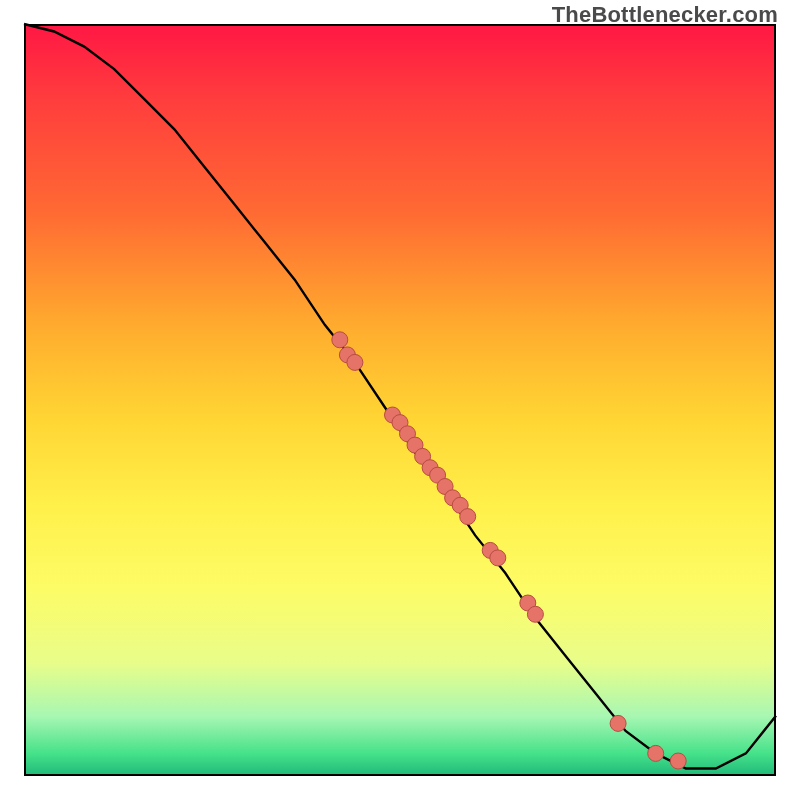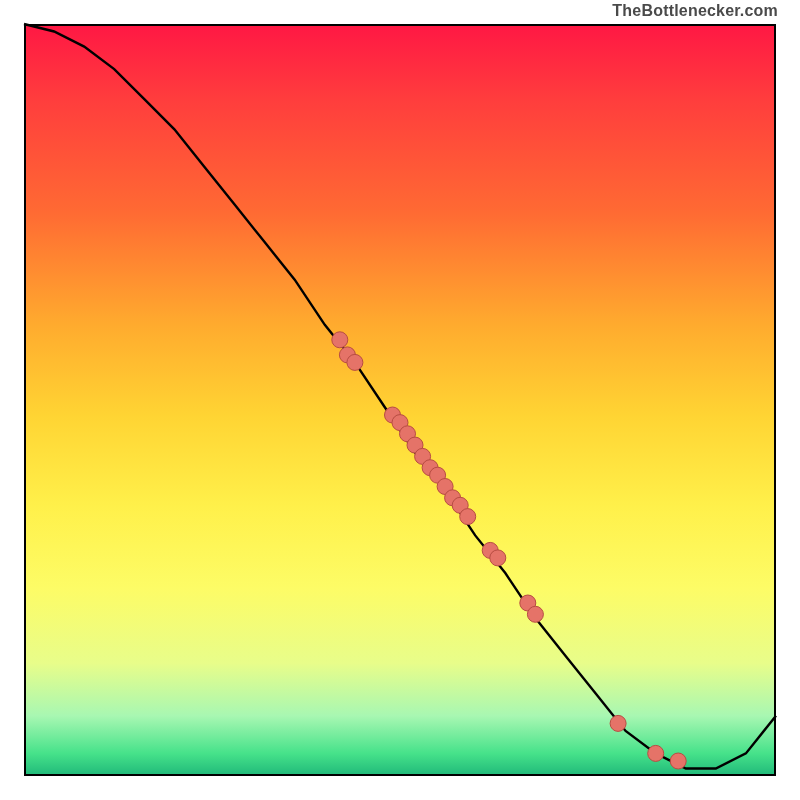--- a/index.html
+++ b/index.html
@@ -32,21 +32,21 @@
       #e8fd8a 85%,
       #a8f7b2 92%,
       #46e28a 97%,
       #1fb879 100%
     );
   }
   .watermark {
     position: absolute;
     top: 2px;
     right: 22px;
-    font-size: 16px;
+    font-size: 22px;
     font-weight: 600;
     color: #4a4a4a;
     letter-spacing: 0.2px;
   }
   svg.overlay {
     position: absolute;
     left: 0;
     top: 0;
     width: 800px;
     height: 800px;

